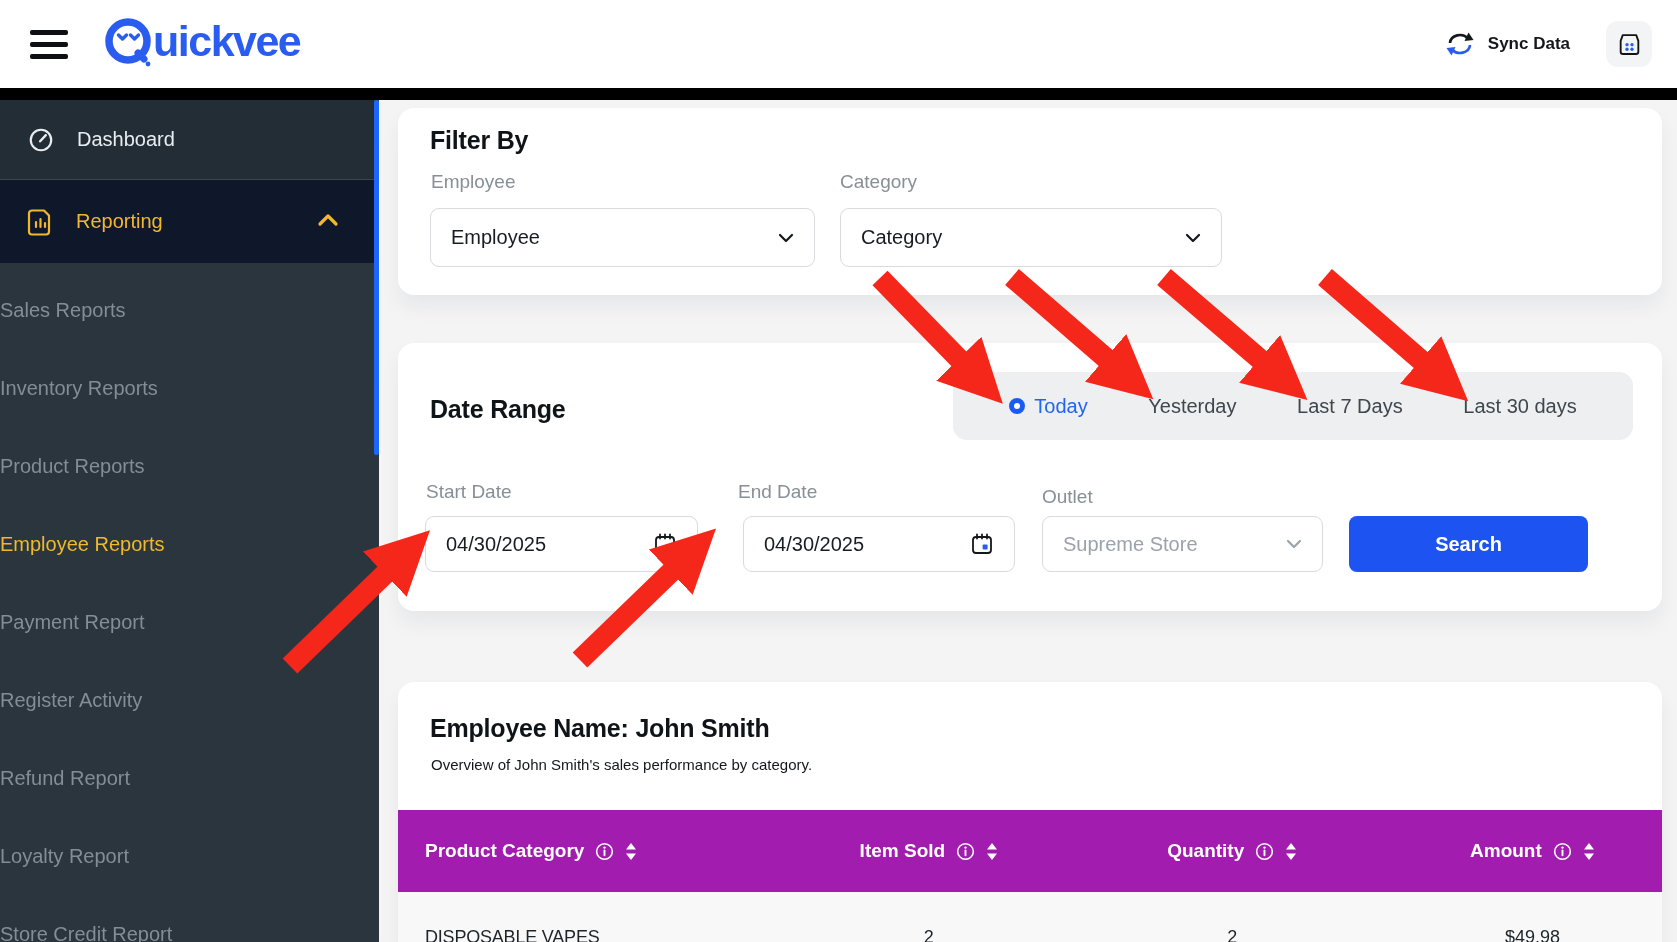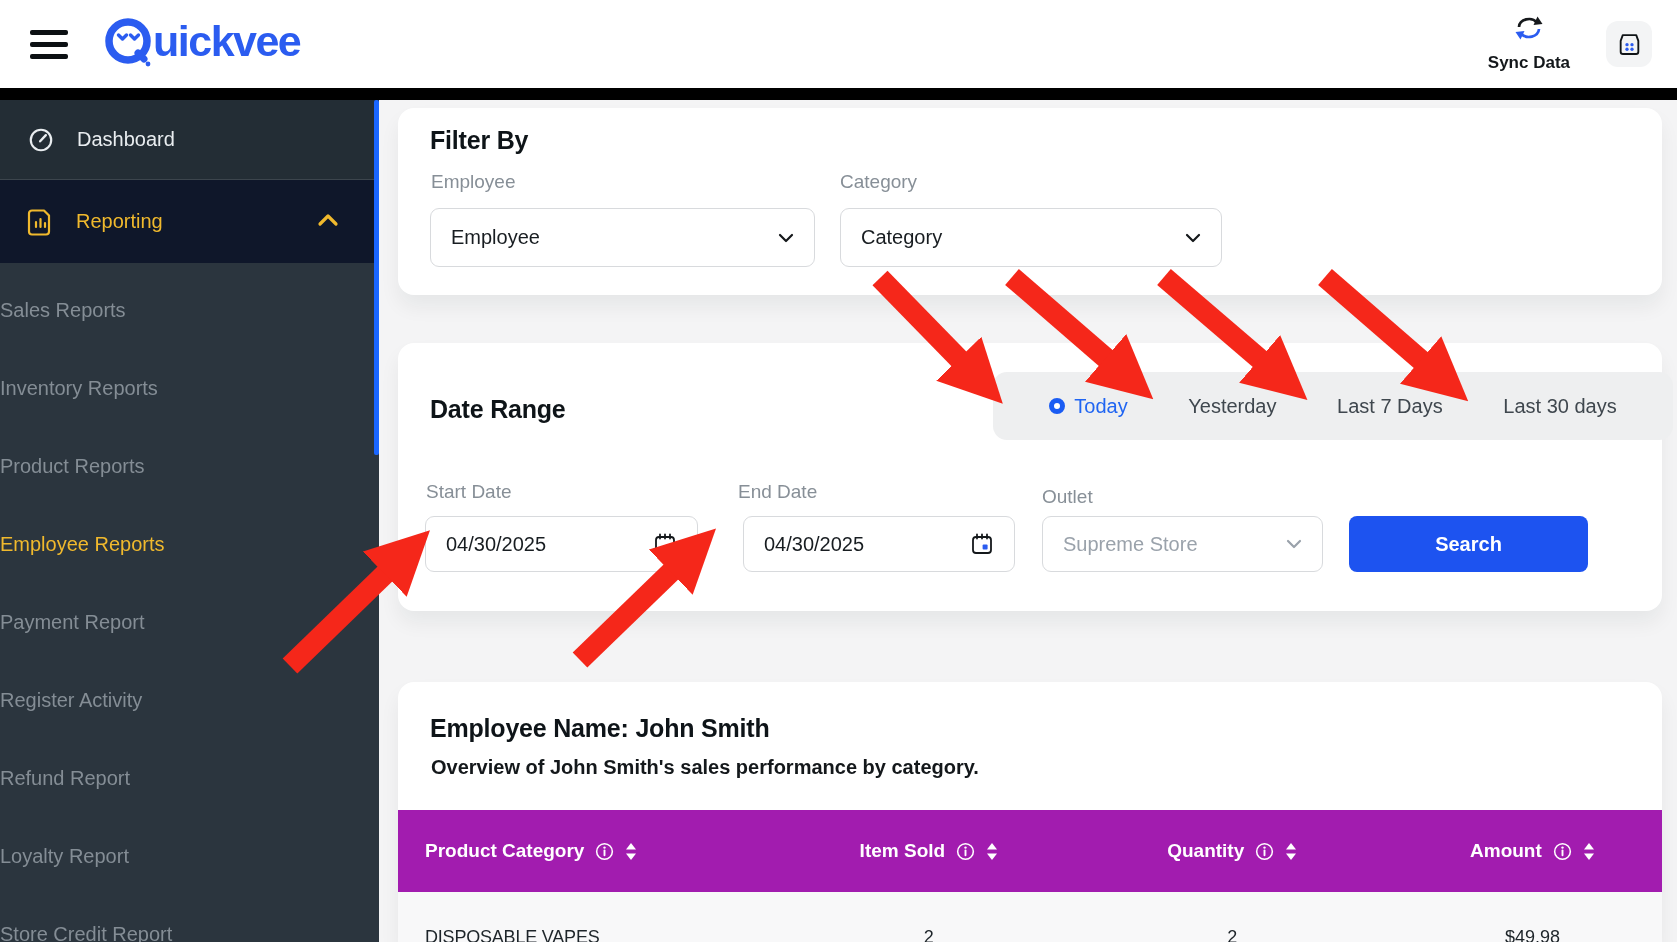--- a/index.html
+++ b/index.html
@@ -9,21 +9,21 @@
     background:#f4f4f5;
     font-family:"Liberation Sans", sans-serif;
     color:#14181b;
   }
   
   .topbar { position:absolute; left:0; top:0; width:1677px; height:88px; background:#ffffff; display:flex; align-items:center; }
   .hamburger { position:absolute; left:30px; top:25px; width:40px; height:38px; display:flex; flex-direction:column; justify-content:center; gap:7px; cursor:pointer; }
   .hamburger i { display:block; width:38px; height:5px; background:#0c1013; border-radius:2px; }
   .logo { position:absolute; left:103px; top:14px; }
   .topbar-right { position:absolute; right:25px; top:0; height:88px; display:flex; align-items:center; gap:36px; }
-  .sync { display:flex; align-items:center; gap:12px; cursor:pointer;flex-direction:column; }
+  .sync { display:flex; align-items:center; gap:12px; cursor:pointer; }
   .sync-label { font-size:17px; font-weight:700; color:#14181b; }
   .store-btn { width:46px; height:46px; border-radius:12px; background:#f3f4f5; display:flex; align-items:center; justify-content:center; cursor:pointer; }
   .black-strip { position:absolute; left:0; top:88px; width:1677px; height:12px; background:#000000; }
 
   
   .sidebar { position:absolute; left:0; top:100px; width:379px; height:842px; background:#2b353e; }
   .side-row { display:flex; align-items:center; gap:22px; padding-left:27px; font-size:20px; }
   .row-dashboard { height:80px; background:#232d35; color:#e9edf0; border-bottom:1px solid #3c454d; cursor:pointer; }
   .row-reporting { height:83px; background:#0f172a; color:#f0b92d; font-weight:500; cursor:pointer; position:relative; }
   .row-reporting .chev-up { position:absolute; right:40px; top:33px; }
@@ -41,35 +41,35 @@
 
   .filter-card { left:398px; top:108px; width:1264px; height:187px; }
   .filter-card h2 { position:absolute; left:32px; top:18px; }
   .lbl-employee { position:absolute; left:33px; top:63px; }
   .lbl-category { position:absolute; left:442px; top:63px; }
   .box-employee { left:32px; top:100px; width:385px; height:59px; }
   .box-category { left:442px; top:100px; width:382px; height:59px; }
 
   .date-card { left:398px; top:343px; width:1264px; height:268px; }
   .date-card h2 { position:absolute; left:32px; top:52px; }
-  .quick-strip { position:absolute; left:555px; top:29px; width:680px; height:68px; background:#eeeff0; border-radius:14px; display:flex; align-items:center; justify-content:space-around; padding:0 26px;margin-left:40px; }
+  .quick-strip { position:absolute; left:555px; top:29px; width:680px; height:68px; background:#eeeff0; border-radius:14px; display:flex; align-items:center; justify-content:space-around; padding:0 26px; }
   .quick-opt { font-size:20px; color:#3f474e; font-weight:500; cursor:pointer; display:flex; align-items:center; gap:9px; white-space:nowrap; }
   .quick-opt.selected { color:#2065f2; }
   .radio-dot { width:16px; height:16px; border-radius:50%; border:5px solid #1a5cf3; background:#ffffff; }
   .lbl-start { position:absolute; left:28px; top:138px; }
   .lbl-end { position:absolute; left:340px; top:138px; }
   .lbl-outlet { position:absolute; left:644px; top:143px; }
   .box-start { left:27px; top:173px; width:273px; height:56px; }
   .box-end { left:345px; top:173px; width:272px; height:56px; }
   .box-outlet { left:644px; top:173px; width:281px; height:56px; color:#9aa2ab; }
   .search-btn { position:absolute; left:951px; top:173px; width:239px; height:56px; background:#1d53f0; border:none; border-radius:8px; color:#ffffff; font-size:20px; font-weight:600; font-family:"Liberation Sans", sans-serif; cursor:pointer; }
 
   .report-card { left:398px; top:682px; width:1264px; height:262px; border-radius:16px 16px 0 0; overflow:hidden; }
   .report-card h2 { position:absolute; left:32px; top:32px; }
-  .report-sub { position:absolute; left:33px; top:74px; font-size:20px; font-weight:700; color:#14181b; }
+  .report-sub { position:absolute; left:33px; top:74px; font-size:15px; font-weight:400; color:#14181b; }
   .tbl-head { position:absolute; left:0; top:128px; width:1264px; height:82px; background:#a21caf; display:grid; grid-template-columns:31.5% 21% 27% 20.5%; align-items:center; }
   .th { display:flex; align-items:center; gap:11px; color:#ffffff; font-size:19px; font-weight:700; }
   .th.c1 { padding-left:27px; justify-content:flex-start; }
   .th.c2, .th.c3, .th.c4 { justify-content:center; }
   .tbl-row { position:absolute; left:0; top:210px; width:1264px; height:90px; background:#f8f8f9; display:grid; grid-template-columns:31.5% 21% 27% 20.5%; align-items:center; }
   .td { font-size:18px; color:#1d2429; text-align:center; }
   .td.c1 { text-align:left; padding-left:27px; letter-spacing:-0.2px; }
 
   .arrows { position:absolute; left:0; top:0; width:1677px; height:942px; pointer-events:none; z-index:60; }
   .icon { display:inline-flex; flex:none; }

